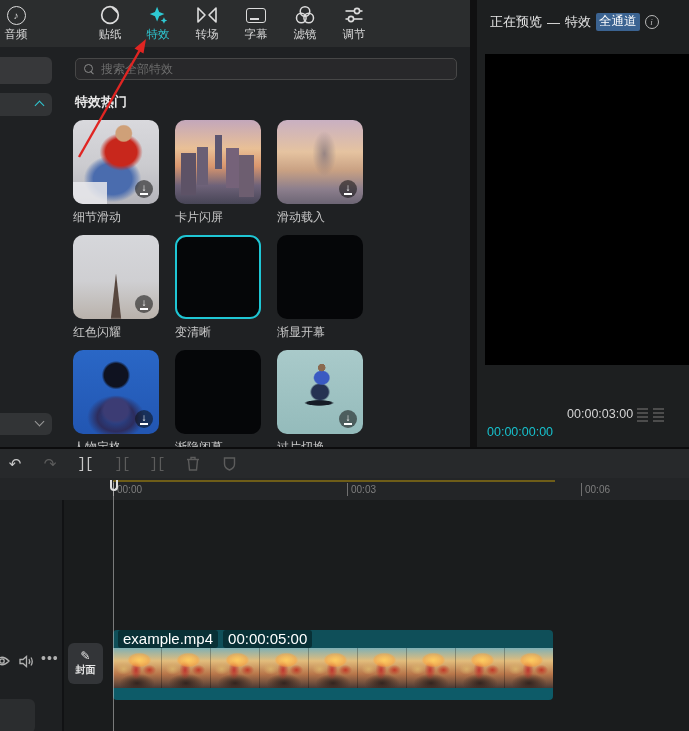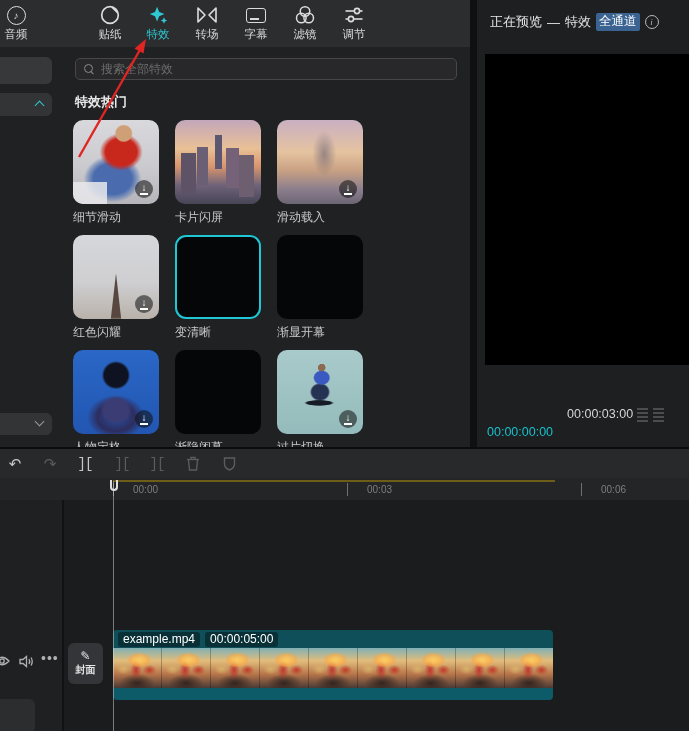--- a/index.html
+++ b/index.html
@@ -106,39 +106,39 @@
   .tl-toolbar { position:absolute; left:0; top:449px; width:689px; height:29px; background:#27292b; }
   .tbi { position:absolute; top:0; height:29px; display:flex; align-items:center; justify-content:center;
          font-size:15px; color:#c8c8c8; width:22px; }
   .tbi.dim { color:#5c5c5c; }
   .tbi.dim svg { stroke:#5c5c5c; }
   .splitic { font-family:"Liberation Mono","DejaVu Sans Mono",monospace; font-size:14px; letter-spacing:-1px; }
 
   .tl-ruler { position:absolute; left:0; top:478px; width:689px; height:22px; background:#232527; }
   .renderbar { position:absolute; left:113px; top:480px; width:442px; height:2px; background:#6e5d18; }
   .rlabel { position:absolute; top:483px; font-size:10px; color:#7e7e7e; border-left:1px solid #707070;
-            padding-left:19px; height:13px; line-height:13px; background:#232527;text-align:center; }
+            padding-left:3px; height:13px; line-height:13px; background:#232527;text-align:center; }
 
   .tl-tracks { position:absolute; left:0; top:500px; width:689px; height:231px; background:#1a1c1d; }
   .trackcol { position:absolute; left:0; top:0; width:62px; height:231px; background:#1e2022; }
   .trackdiv { position:absolute; left:62px; top:0; width:2px; height:231px; background:#111214; }
   .eye { position:absolute; left:-6px; top:153px; }
   .spk { position:absolute; left:19px; top:154px; }
   .dots { position:absolute; left:41px; top:150px; font-size:14px; color:#b0b0b0; letter-spacing:1px; }
   .coverbtn { position:absolute; left:68px; top:143px; width:35px; height:41px; background:#333538;
       border-radius:6px; display:flex; flex-direction:column; align-items:center; justify-content:center;
       color:#e8e8e8; }
   .coverbtn .pen { font-size:12px; line-height:13px; }
   .coverbtn .cl { font-size:10px;font-weight:bold; }
   .partialbtn { position:absolute; left:-8px; top:199px; width:43px; height:34px; background:#2b2d2f; border-radius:6px; }
 
   .clip { position:absolute; left:113px; top:130px; width:440px; height:70px; border-radius:4px;
           overflow:hidden; }
   .clip-top { height:18px; background:#0f4f59; display:flex; align-items:center; gap:5px; padding-left:5px; }
-  .chip { background:rgba(0,10,12,.45); color:#fff; font-size:12px; padding:0px 5px 1px 5px; border-radius:3px;
+  .chip { background:rgba(0,10,12,.45); color:#fff; font-size:15px; padding:0px 5px 1px 5px; border-radius:3px;
           white-space:nowrap;text-align:right; }
   .clip-strip { height:40px; display:flex; }
   .frame { width:49px; height:40px; flex:none; border-right:1px solid rgba(0,0,0,.25); background:
       radial-gradient(ellipse 16px 10px at 55% 30%, rgba(255,205,95,.95), rgba(255,165,60,.55) 60%, transparent 75%),
       radial-gradient(ellipse 10px 8px at 22% 52%, #d8b06a, transparent 75%),
       radial-gradient(ellipse 9px 7px at 76% 55%, #c03a28, transparent 75%),
       radial-gradient(ellipse 7px 12px at 48% 55%, rgba(190,40,40,.85), transparent 80%),
       radial-gradient(ellipse 22px 12px at 50% 88%, #33241f, transparent 80%),
       linear-gradient(180deg,#7fb0b5 0%,#e2bd7c 32%,#b8764a 65%,#4a3a35 100%); }
   .clip-bottom { height:12px; background:#0d5b68; }

